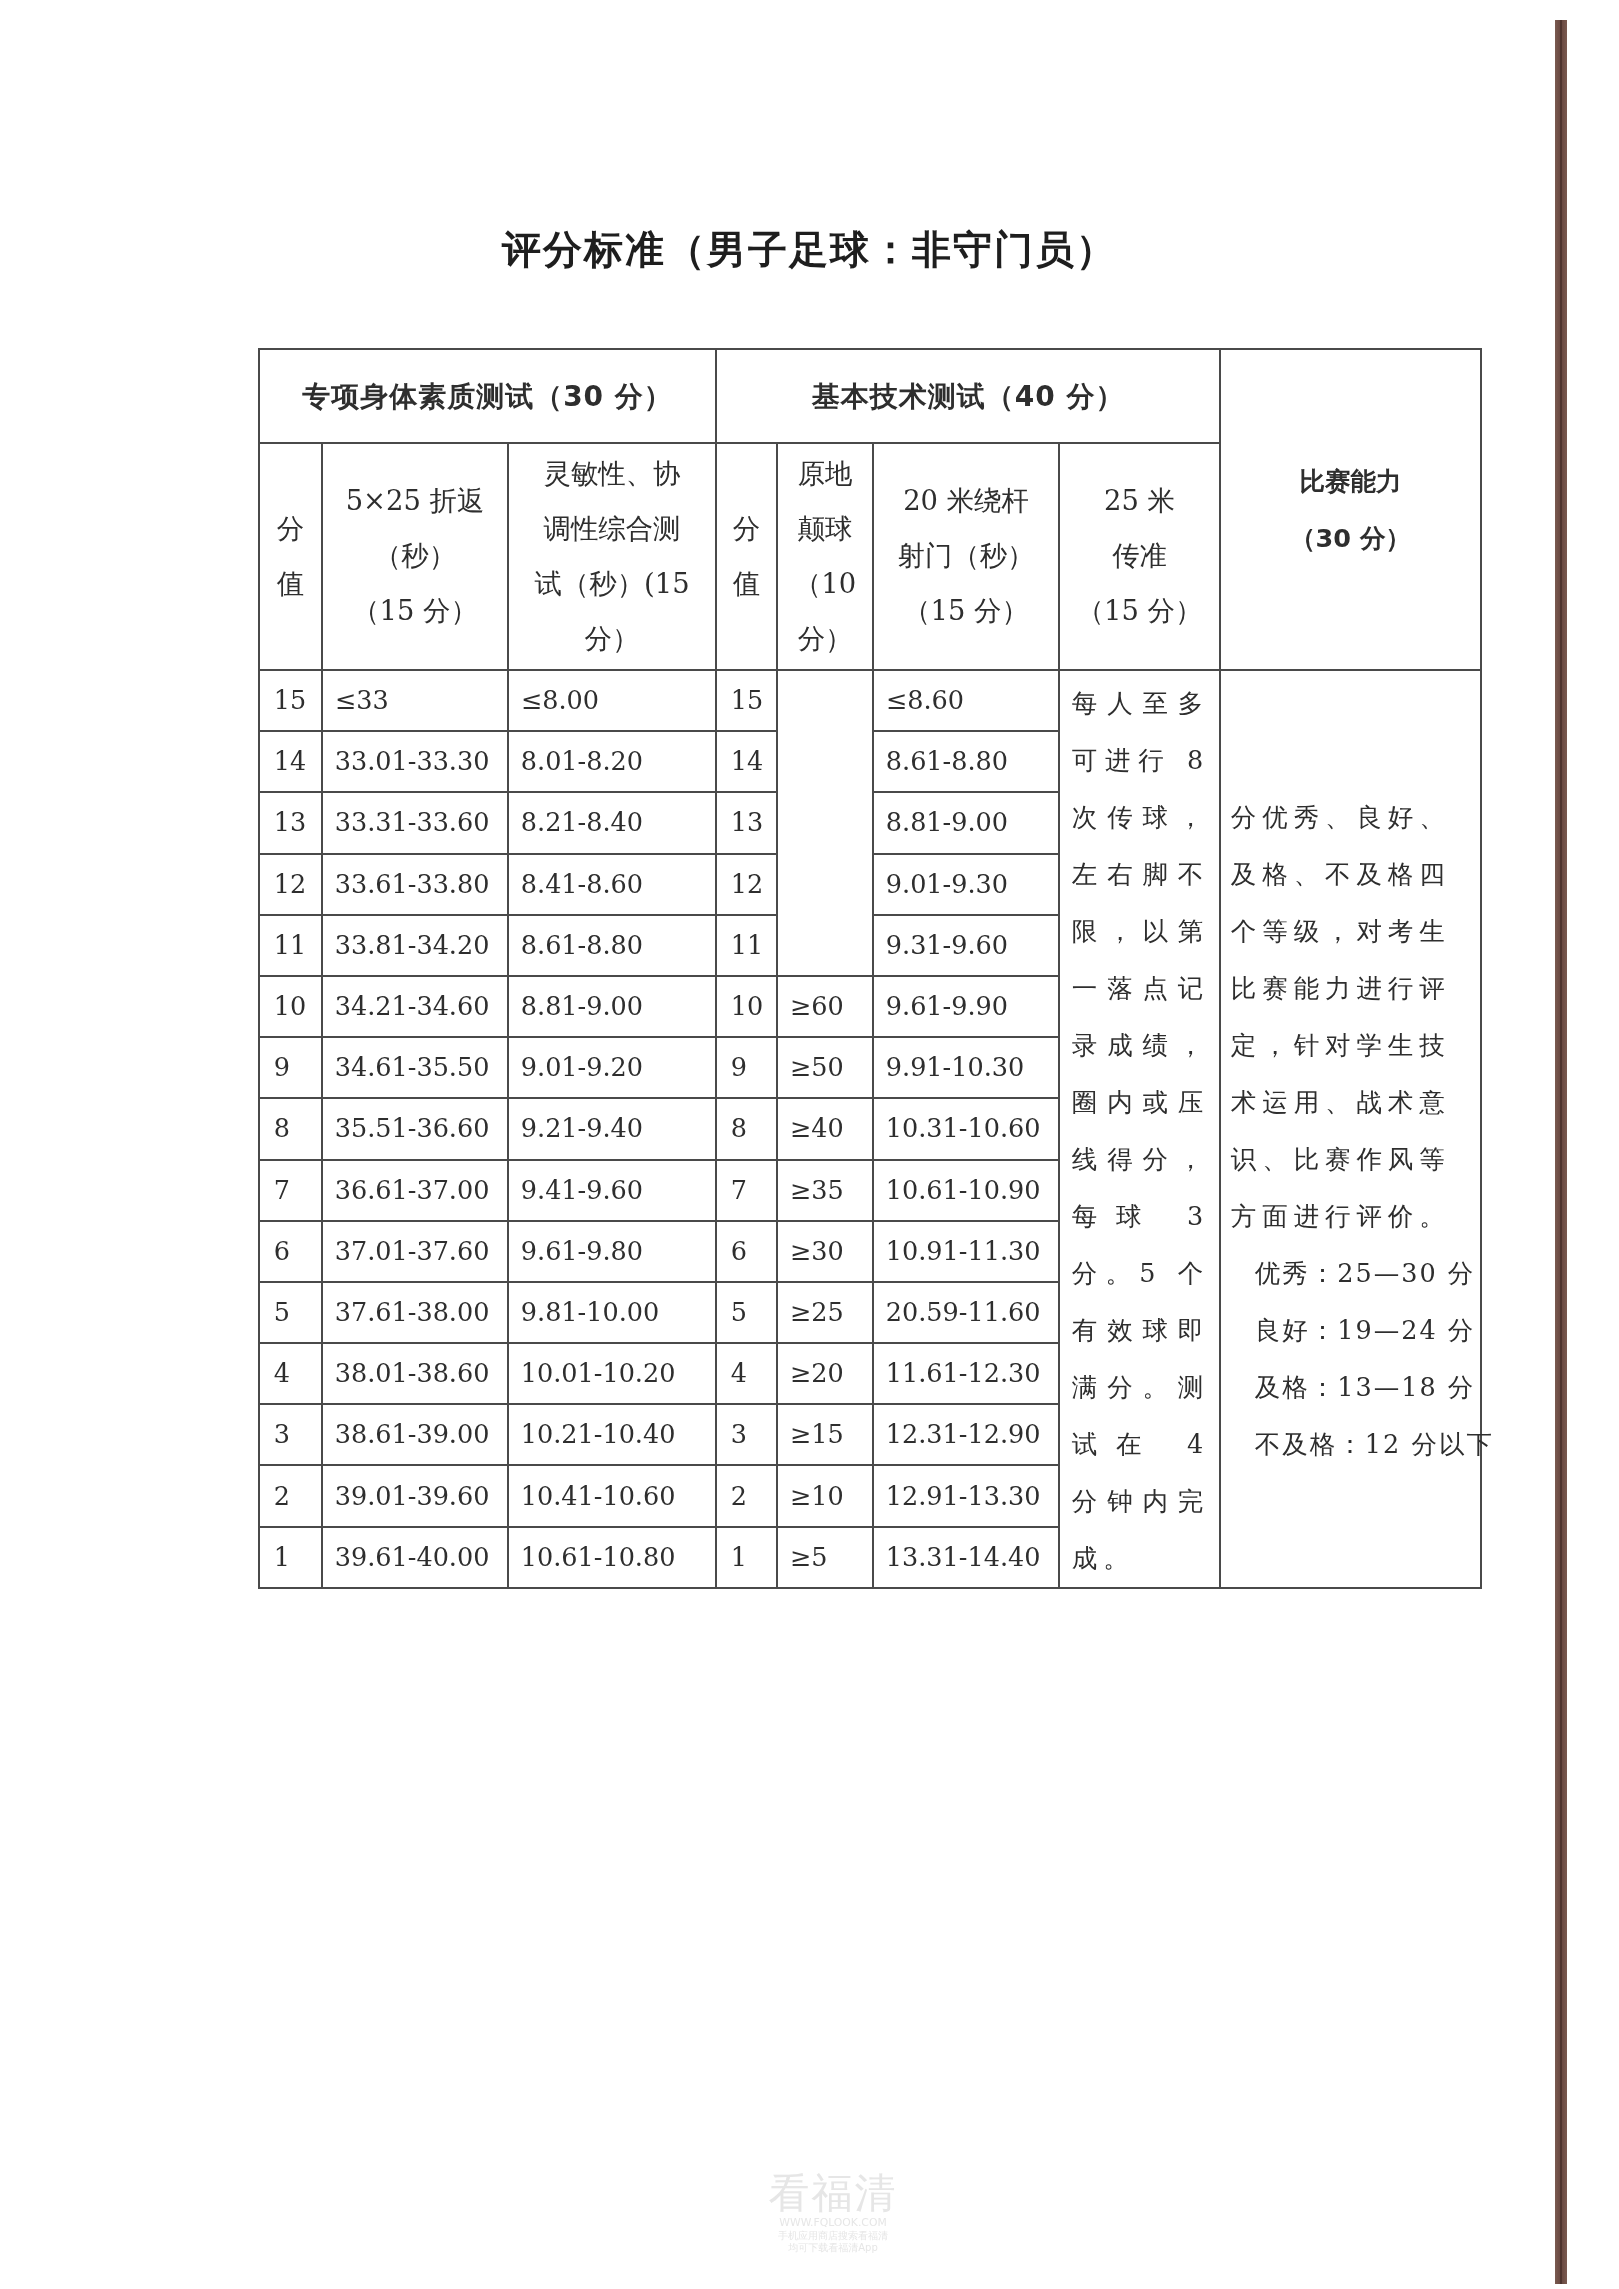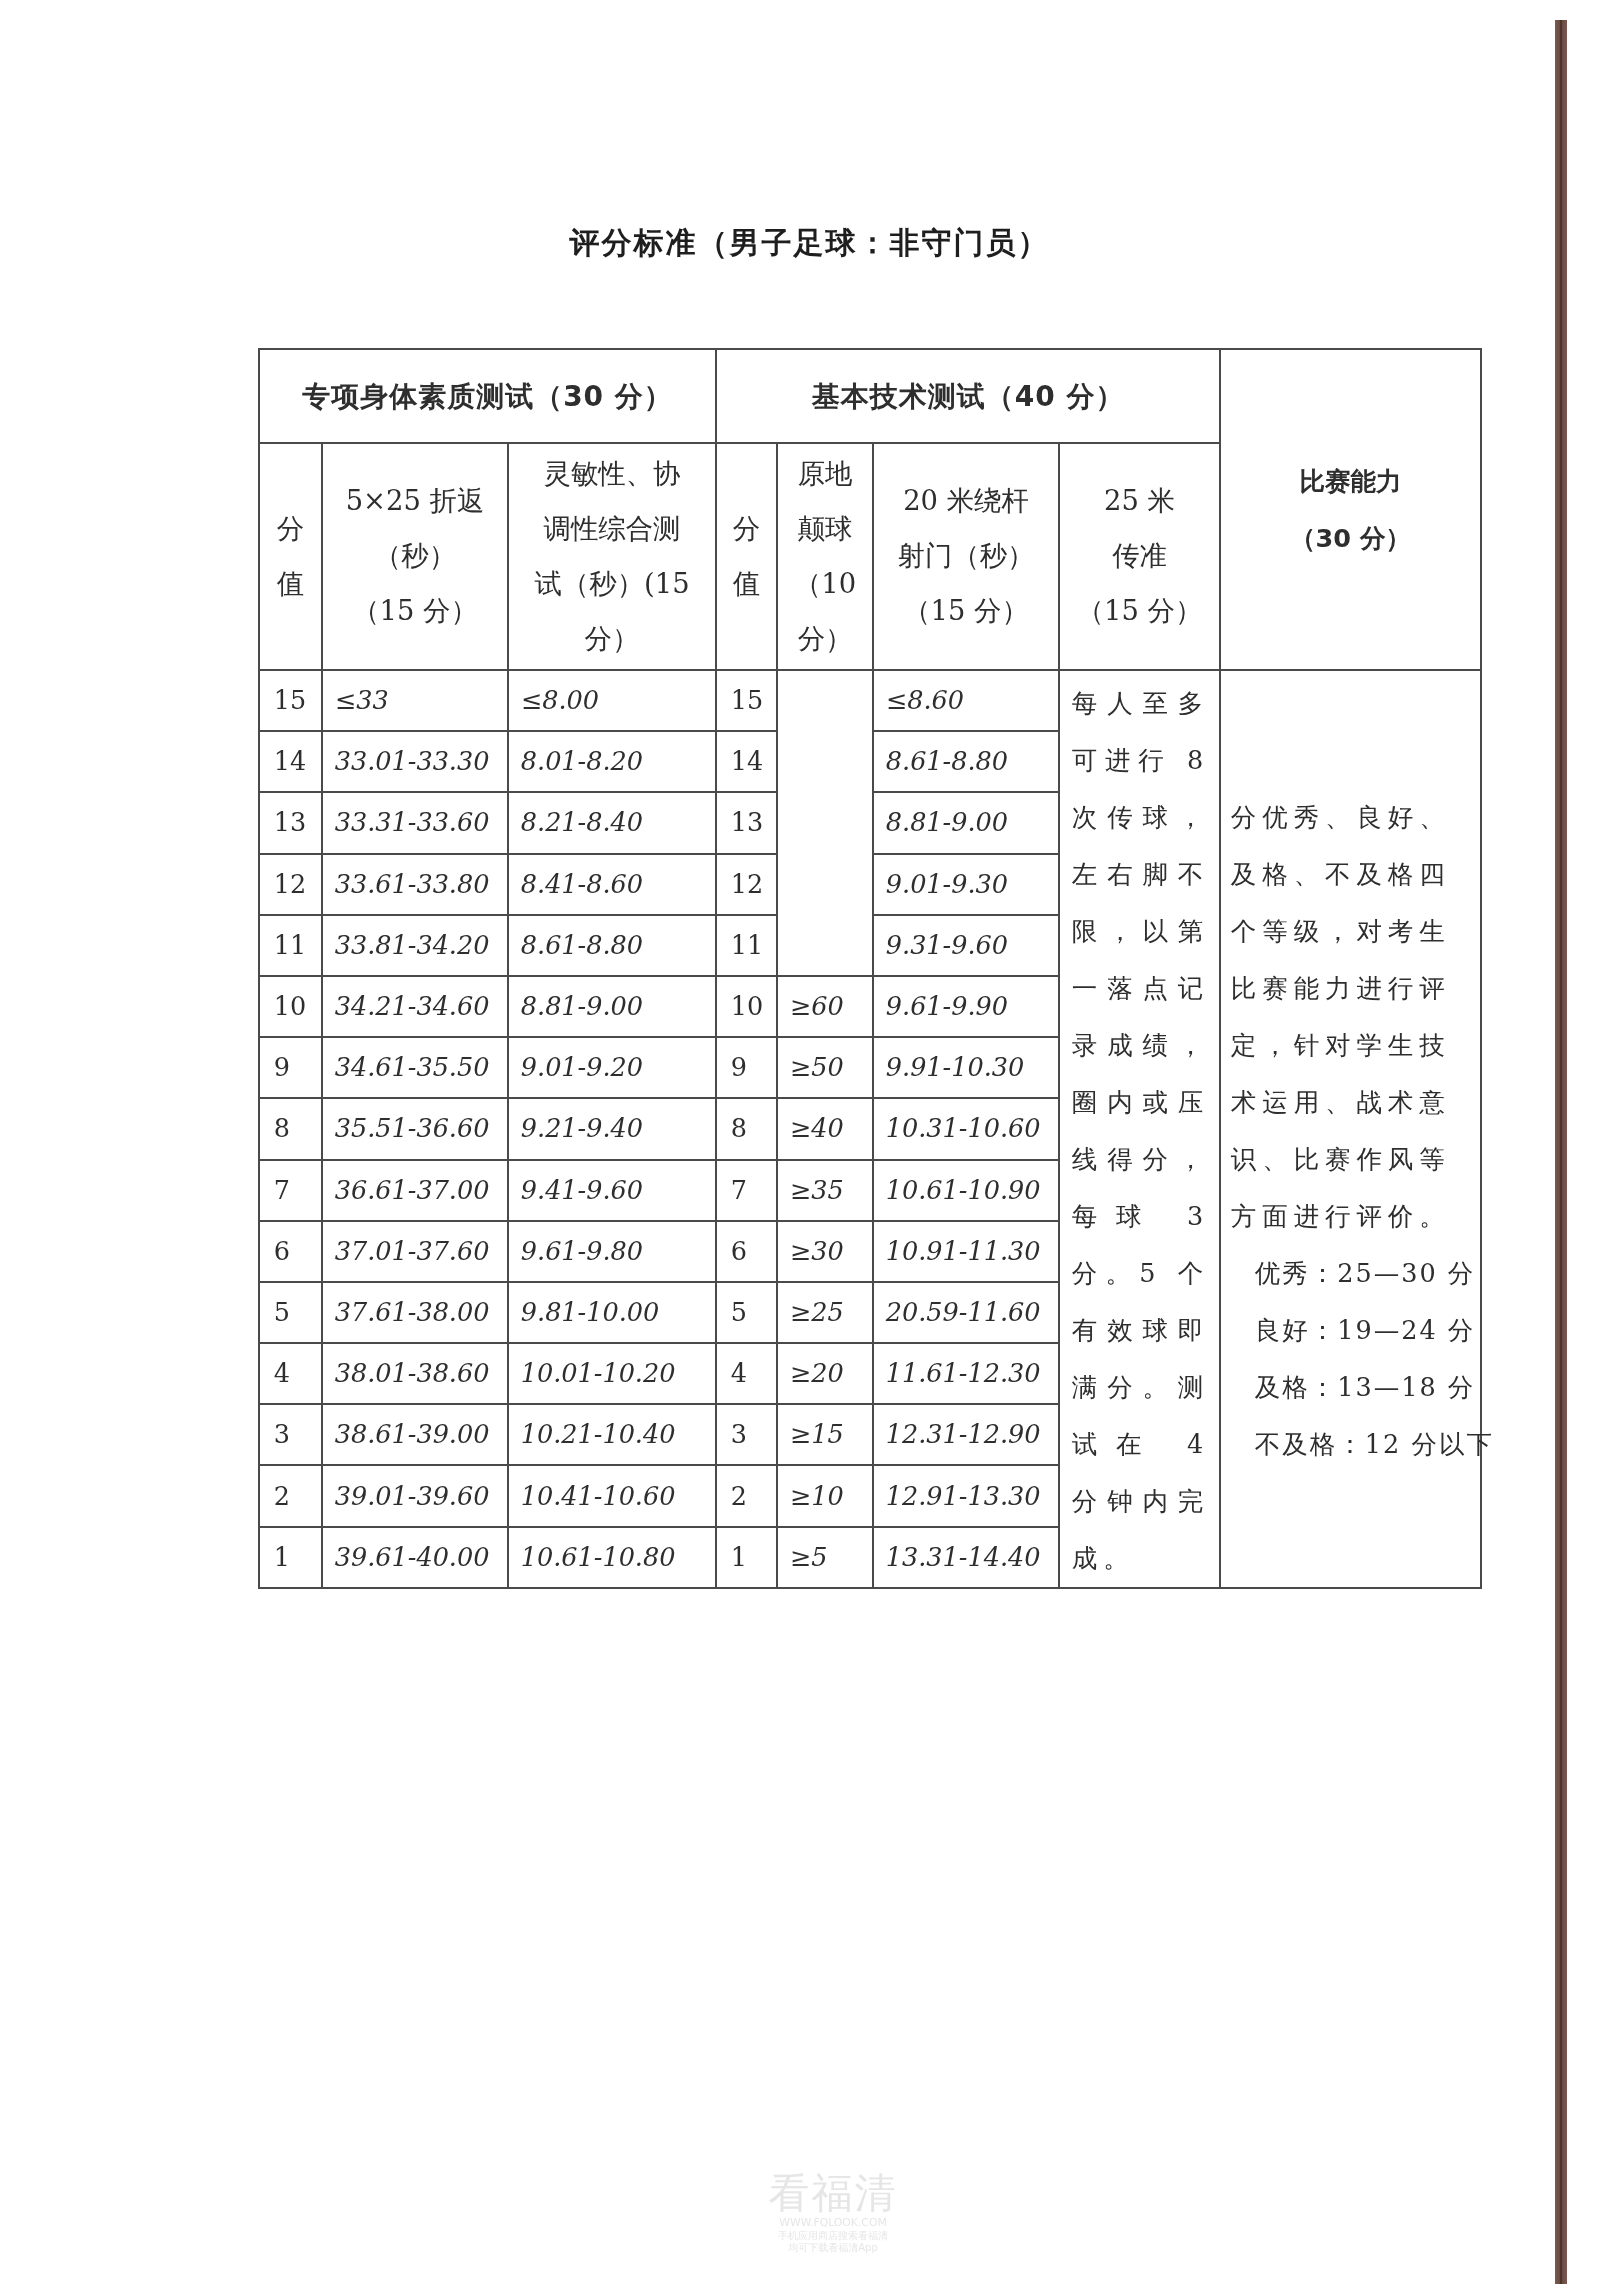--- a/index.html
+++ b/index.html
@@ -8,21 +8,21 @@
     background:#ffffff; color:#2a2a2a;
     font-family:"DejaVu Serif","Liberation Serif",serif;
   }
   .edge-bar {
     position:absolute; left:1555px; top:19.6px; width:11.8px; height:2264px;
     background:linear-gradient(to right,#7a5a50 0%,#6a4a42 40%,#3a2420 50%,#6a4a42 60%,#7a5a50 100%);
   }
   .title {
     position:absolute; left:0; top:223px; width:1619px; text-align:center;
     font-family:"DejaVu Sans","Liberation Sans",sans-serif;
-    font-size:30px; font-weight:bold; letter-spacing:2px; color:#1e1e1e;
+    font-size:39px; font-weight:bold; letter-spacing:2px; color:#1e1e1e;
   }
   table.score {
     position:absolute; left:258px; top:348px;
     border-collapse:collapse; table-layout:fixed; width:1221px;padding-left:20px;
   }
   table.score td {
     border:2px solid #4a4a4a; padding:0; vertical-align:middle;
     font-size:25.5px; line-height:57px; color:#2e2e2e;
   }
   .grp-head {
@@ -31,21 +31,21 @@
     font-size:28px !important; font-weight:bold; letter-spacing:1px;
   }
   .col-head { height:225px; text-align:center; }
   .col-head .wrap { line-height:55px; font-size:27.4px; display:inline-block; }
   .match-head {
     text-align:center; vertical-align:middle;
     font-family:"DejaVu Sans","Liberation Sans",sans-serif;
     font-size:28px; font-weight:bold; line-height:59px;
   }
   td.num { padding-left:13.7px !important; }
-  td.val { padding-left:11.8px !important;font-style:italic; }
+  td.val { padding-left:11.8px !important; }
   tr.data td { height:55px; }
   td.note {
     vertical-align:top; padding:3.9px 9.8px 0 11.8px !important;
     font-size:25.5px; line-height:57px; letter-spacing:5.9px; text-align:justify;margin-top:24px;
   }
   td.note2 {
     vertical-align:top; padding:3.9px 7.8px 0 9.8px !important;
     font-size:25.5px; line-height:57px; letter-spacing:2px;
   }
   .note2 .line { display:block; white-space:nowrap;margin-left:24px; }

